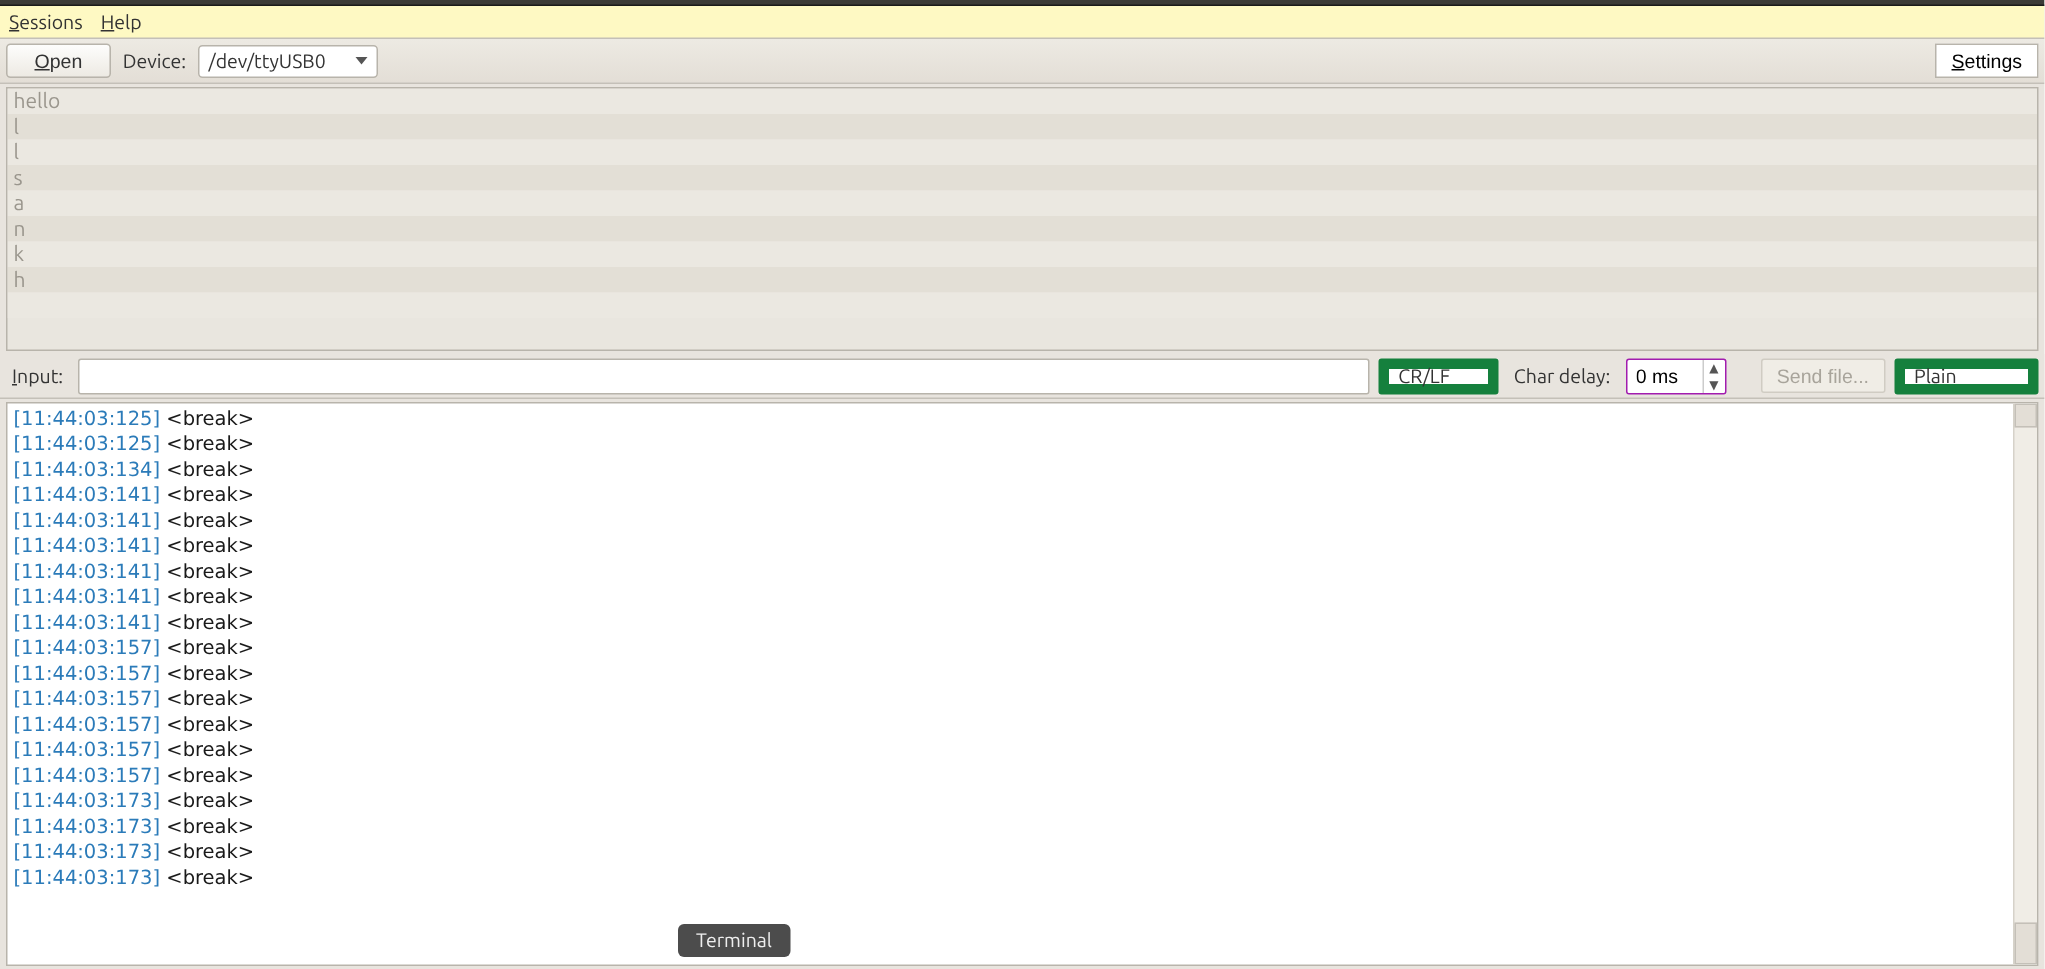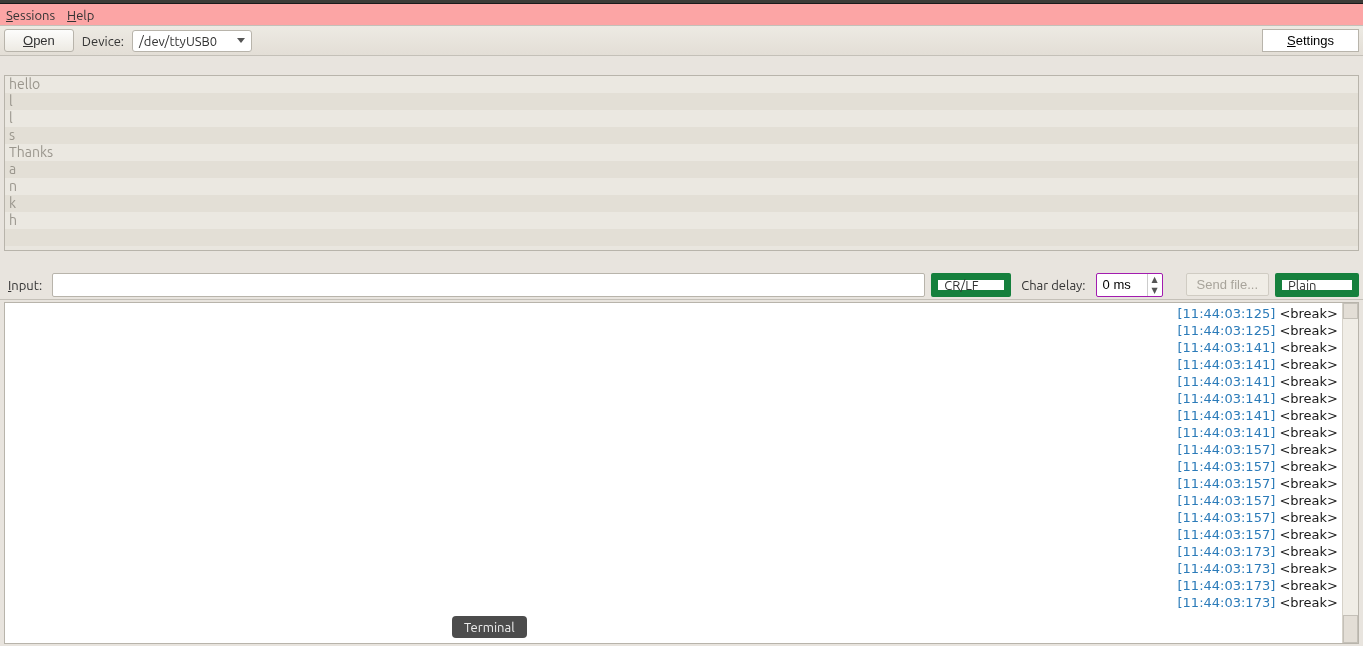--- a/index.html
+++ b/index.html
@@ -14,21 +14,21 @@
     display: flex;
     flex-direction: column;
   }
   .topbar-dark {
     height: 4px;
     background: #3c3b37;
     border-bottom: 1px solid #1a1a1a;
   }
   .menubar {
     height: 22px;
-    background: #fca5a5;
+    background: #fef9c3;
     display: flex;
     align-items: center;
     padding: 0 6px;
     gap: 12px;
     border-bottom: 1px solid #c4c0b8;
     font-size: 13px;
   }
   .menuitem { cursor: default; }
   .toolbar {
     height: 30px;
@@ -64,27 +64,27 @@
     margin-left: auto;
     width: 0; height: 0;
     border-left: 4px solid transparent;
     border-right: 4px solid transparent;
     border-top: 5px solid #555;
   }
   .spacer { flex: 1; }
   .settings-btn {
     background: #fff;
     border: 1px solid #b8b4ab;
-    padding: 3px 24px;
+    padding: 3px 10px;
     font-size: 13px;
     cursor: pointer;
   }
   .upper-panel {
     border: 1px solid #b8b4ab;
-    margin: 19px 4px;
+    margin: 2px 4px;
     background: #e9e6df;
     height: 176px;
     overflow: hidden;
   }
   .upper-line {
     font-size: 14px;
     color: #9a968d;
     height: 17px;
     line-height: 17px;
     padding: 0 4px;
@@ -168,21 +168,21 @@
     overflow: hidden;
   }
   .log-content {
     flex: 1;
     overflow: hidden;
     padding: 2px 4px;
     font-family: "DejaVu Sans", sans-serif;
     font-size: 13px;
     line-height: 17px;
   }
-  .log-line { white-space: pre; text-align: right; }
+  .log-line { white-space: pre; }
   .ts { color: #2b7bb9; }
   .msg { color: #1a1a1a; }
   .scrollbar {
     width: 16px;
     background: #f0ede6;
     border-left: 1px solid #d6d2c9;
     position: relative;
   }
   .scroll-thumb-top {
     position: absolute;
@@ -228,21 +228,20 @@
   </div>
   <div class="spacer"></div>
   <button class="settings-btn"><span style="text-decoration:underline">S</span><span>ettings</span></button>
 </div>
 
 <div class="upper-panel" id="upper-panel">
     <div class="upper-line">hello</div>
     <div class="upper-line">l</div>
     <div class="upper-line">l</div>
     <div class="upper-line">s</div>
-    <div class="upper-line">Thanks</div>
     <div class="upper-line">a</div>
     <div class="upper-line">n</div>
     <div class="upper-line">k</div>
     <div class="upper-line">h</div>
     <div class="upper-line"></div>
   </div>
 
 <div class="input-row">
   <span class="label"><span style="text-decoration:underline">I</span><span>nput:</span></span>
   <input class="input-field" value="" style="">
@@ -252,30 +251,31 @@
   </div>
   <span class="label">Char delay:</span>
   <div class="spinner">
     <input value="0 ms" style="">
     <div class="spins">
       <div>▲</div>
       <div>▼</div>
     </div>
   </div>
   <button class="disabled-btn">Send file...</button>
-  <div class="small-combo" style="width:84px">
+  <div class="small-combo" style="width:96px">
     <span>Plain</span>
     <span class="arrow" style="margin-left:auto"></span>
   </div>
 </div>
 
 <div class="log-area">
   <div class="log-content" id="log-content">
       <div class="log-line"><span class="ts">[11:44:03:125]</span><span class="msg"> &lt;break&gt;</span></div>
       <div class="log-line"><span class="ts">[11:44:03:125]</span><span class="msg"> &lt;break&gt;</span></div>
+      <div class="log-line"><span class="ts">[11:44:03:134]</span><span class="msg"> &lt;break&gt;</span></div>
       <div class="log-line"><span class="ts">[11:44:03:141]</span><span class="msg"> &lt;break&gt;</span></div>
       <div class="log-line"><span class="ts">[11:44:03:141]</span><span class="msg"> &lt;break&gt;</span></div>
       <div class="log-line"><span class="ts">[11:44:03:141]</span><span class="msg"> &lt;break&gt;</span></div>
       <div class="log-line"><span class="ts">[11:44:03:141]</span><span class="msg"> &lt;break&gt;</span></div>
       <div class="log-line"><span class="ts">[11:44:03:141]</span><span class="msg"> &lt;break&gt;</span></div>
       <div class="log-line"><span class="ts">[11:44:03:141]</span><span class="msg"> &lt;break&gt;</span></div>
       <div class="log-line"><span class="ts">[11:44:03:157]</span><span class="msg"> &lt;break&gt;</span></div>
       <div class="log-line"><span class="ts">[11:44:03:157]</span><span class="msg"> &lt;break&gt;</span></div>
       <div class="log-line"><span class="ts">[11:44:03:157]</span><span class="msg"> &lt;break&gt;</span></div>
       <div class="log-line"><span class="ts">[11:44:03:157]</span><span class="msg"> &lt;break&gt;</span></div>

